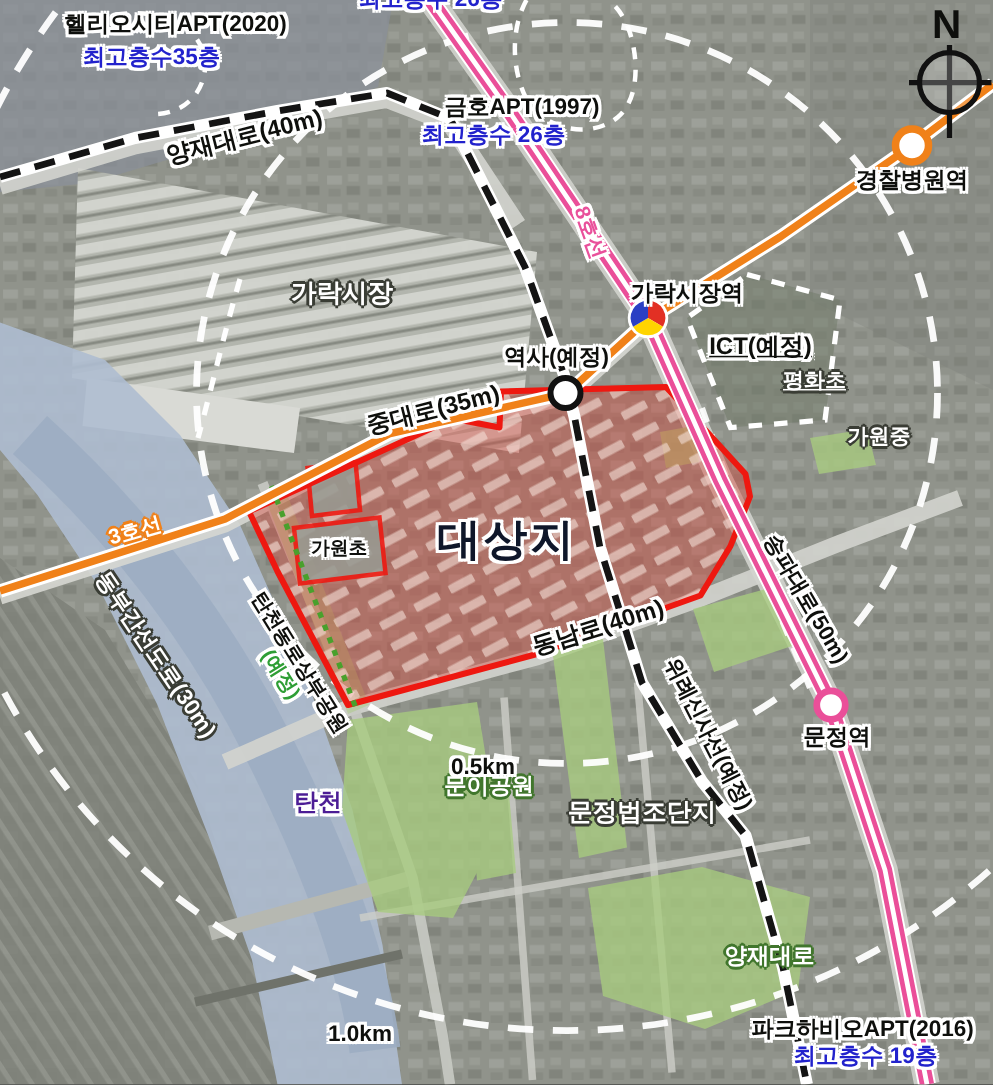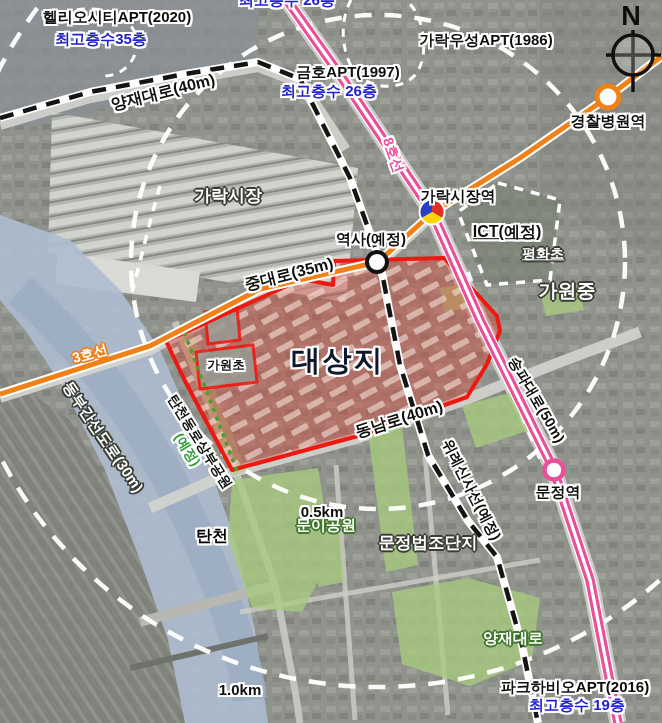--- a/index.html
+++ b/index.html
@@ -17,21 +17,21 @@
   .ok{text-shadow:-2px 0 0 #3a3d35,2px 0 0 #3a3d35,0 -2px 0 #3a3d35,0 2px 0 #3a3d35,
       -1px -1px 0 #3a3d35,1px 1px 0 #3a3d35,-1px 1px 0 #3a3d35,1px -1px 0 #3a3d35;}
   
   .og{text-shadow:-2px 0 0 #41762d,2px 0 0 #41762d,0 -2px 0 #41762d,0 2px 0 #41762d,
       -1px -1px 0 #41762d,1px 1px 0 #41762d,-1px 1px 0 #41762d,1px -1px 0 #41762d;margin-left:48px;}
   
   .oo{text-shadow:-2px 0 0 #f08119,2px 0 0 #f08119,0 -2px 0 #f08119,0 2px 0 #f08119,
       -1px -1px 0 #f08119,1px 1px 0 #f08119,-1px 1px 0 #f08119,1px -1px 0 #f08119;}
   .black{color:#0e0f0c;} .blue{color:#2222cc;} .white{color:#ffffff;}
   .red{color:#0f172a;} .pink{color:#e9509b;} .green{color:#2e9e35;}
-  .tblue{color:#000000;}
+  .tblue{color:#4c1d95;}
 </style>
 </head>
 <body>
 
 <div id="map">
 
 <svg width="662" height="723" viewBox="0 0 662 723">
   <defs>
     <pattern id="city" width="27" height="19" patternUnits="userSpaceOnUse">
       <rect width="27" height="19" fill="#90938b"></rect>
@@ -136,30 +136,29 @@
 <div class="lbl ow blue" style="left:287px;top:0px;font-size:15px;">최고층수 26층</div>
 
 <div class="lbl ow black" style="left:117px;top:17px;font-size:15px;">헬리오시티APT(2020)</div>
 <div class="lbl ow blue" style="left:101px;top:39px;font-size:15px;">최고층수35층</div>
 
 <div class="lbl ow black" style="left:163px;top:92px;font-size:16px;transform:translate(-50%,-50%) rotate(-14deg);">양재대로(40m)</div>
 
 <div class="lbl ow black" style="left:334px;top:72px;font-size:15px;padding-left:28px;">금호APT(1997)</div>
 <div class="lbl ow blue" style="left:329px;top:91px;font-size:15px;">최고층수 26층</div>
 
-<div class="lbl ow black" style="left:486px;top:40px;font-size:15px;">가락우성APT(1986)</div>
 
 <div class="lbl black" style="left:631px;top:17px;font-size:27px;">N</div>
 <div class="lbl ow black" style="left:608px;top:121px;font-size:15px;">경찰병원역</div>
 
 <div class="lbl ok white" style="left:228px;top:196px;font-size:17px;">가락시장</div>
 <div class="lbl ow black" style="left:458px;top:196px;font-size:15px;">가락시장역</div>
 <div class="lbl ow black" style="left:507px;top:232px;font-size:16px;text-decoration:underline;">ICT(예정)</div>
 <div class="lbl ok white" style="left:543px;top:254px;font-size:14px;text-decoration:underline;">평화초</div>
-<div class="lbl ok white" style="left:567px;top:291px;font-size:19px;">가원중</div>
+<div class="lbl ok white" style="left:586px;top:291px;font-size:14px;">가원중</div>
 
 <div class="lbl ow black" style="left:371px;top:239px;font-size:15px;">역사(예정)</div>
 <div class="lbl ow black" style="left:289px;top:274px;font-size:16px;transform:translate(-50%,-50%) rotate(-14deg);">중대로(35m)</div>
 <div class="lbl ow pink" style="left:393px;top:155px;font-size:14px;transform:translate(-50%,-50%) rotate(70deg);">8호선</div>
 <div class="lbl oo white" style="left:90px;top:354px;font-size:14px;transform:translate(-50%,-50%) rotate(-16deg);">3호선</div>
 
 <div class="lbl ok white" style="left:103px;top:437px;font-size:15px;transform:translate(-50%,-50%) rotate(56deg);">동부간선도로(30m)</div>
 
 <div class="lbl ow" style="left:193px;top:446px;font-size:13.5px;transform:translate(-50%,-50%) rotate(58deg);text-align:center;">
   <span class="black" style="display:block;">탄천동로상부공원</span>

